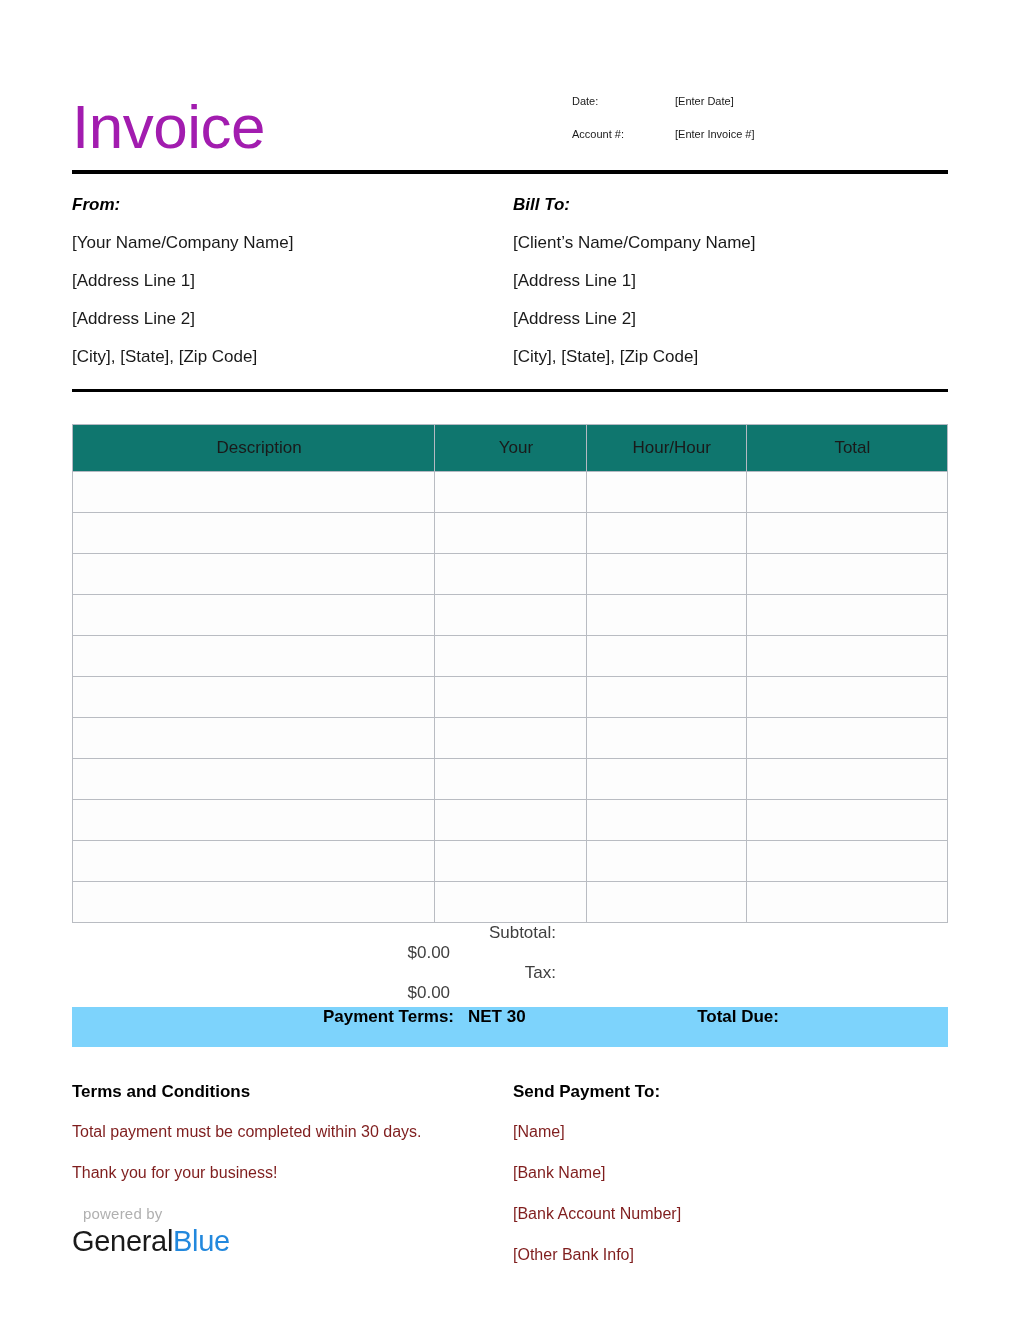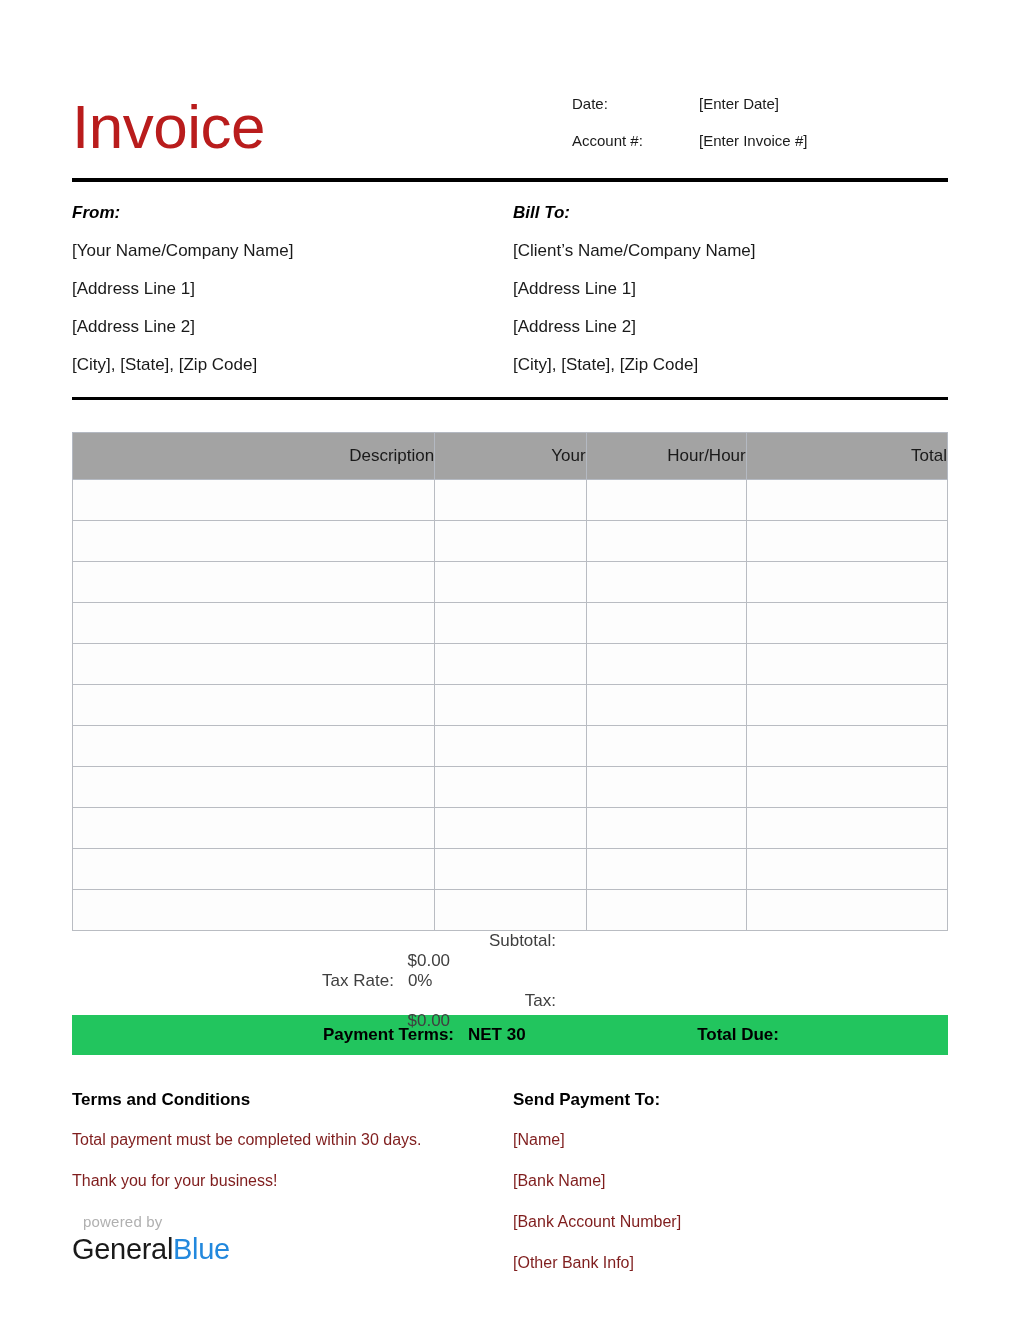--- a/index.html
+++ b/index.html
@@ -36,38 +36,37 @@
     display: flex;
     align-items: flex-start;
     padding-top: 84px;
   }
 
   .title {
     font-size: 62px;
     font-weight: 400;
     line-height: 1;
     letter-spacing: -0.5px;
-    color: #b91c1c;
+    color: #a21caf;
     flex: 0 0 auto;
     width: 500px;
     padding-top: 12px;
   }
 
   .meta {
     flex: 1 1 auto;
     padding-top: 12px;
   }
 
   .meta-row {
     display: flex;
-    font-size: 15px;
+    font-size: 11px;
     line-height: 1;
     margin-bottom: 22px;
     color: #1a1a1a;
-    gap: 24px;
   }
 
   .meta-label { width: 103px; flex: 0 0 103px; }
   .meta-value { flex: 1 1 auto; }
 
   
   .rule-double {
     margin-top: 8px;
     border-top: 2px solid #000;
     border-bottom: 2px solid #000;
@@ -109,24 +108,24 @@
   
   .table-wrap { margin-top: 32px; }
 
   table.items {
     width: 100%;
     border-collapse: collapse;
     table-layout: fixed;
   }
 
   table.items th {
-    background: #a3a3a3;
+    background: #0f766e;
     font-size: 17px;
     font-weight: 400;
-    text-align: right;
+    text-align: center;
     color: #1a1a1a;
     padding: 13px 0 13px 11px;
     border: 1px solid #b4b9c2;
     height: 46px;
   }
 
   table.items td {
     border: 1px solid #b9bcc2;
     height: 41px;
     padding: 0;
@@ -173,24 +172,24 @@
     padding-right: 14px;
   }
 
   .tot-value {
     width: 205px;
     text-align: left;
   }
 
   
   .terms-band {
-    background: #22c55e;
+    background: #7dd3fc;
     height: 40px;
     display: flex;
-    align-items: center;
+    align-items: flex-start;
     font-size: 17px;
     font-weight: bold;
     color: #000;
     margin-top: 4px;
   }
 
   .band-pt-label {
     width: 396px;
     text-align: right;
     padding-right: 14px;
@@ -375,24 +374,20 @@
     </div>
 
     <div class="totals">
       <div class="totals-row">
         <div class="tot-left"></div>
         <div class="tot-label">Subtotal:</div>
         <div class="tot-value">$0.00</div>
       </div>
 
       <div class="totals-row">
-        <div class="tot-left">
-          <span class="taxrate-label">Tax Rate:</span>
-          <span class="taxrate-value">0%</span>
-        </div>
         <div class="tot-label">Tax:</div>
         <div class="tot-value">$0.00</div>
       </div>
     </div>
 
     <div class="terms-band">
       <div class="band-pt-label">Payment Terms:</div>
       <div class="band-pt-value">NET 30</div>
       <div class="band-td-label">Total Due:</div>
       <div class="band-td-value"></div>

